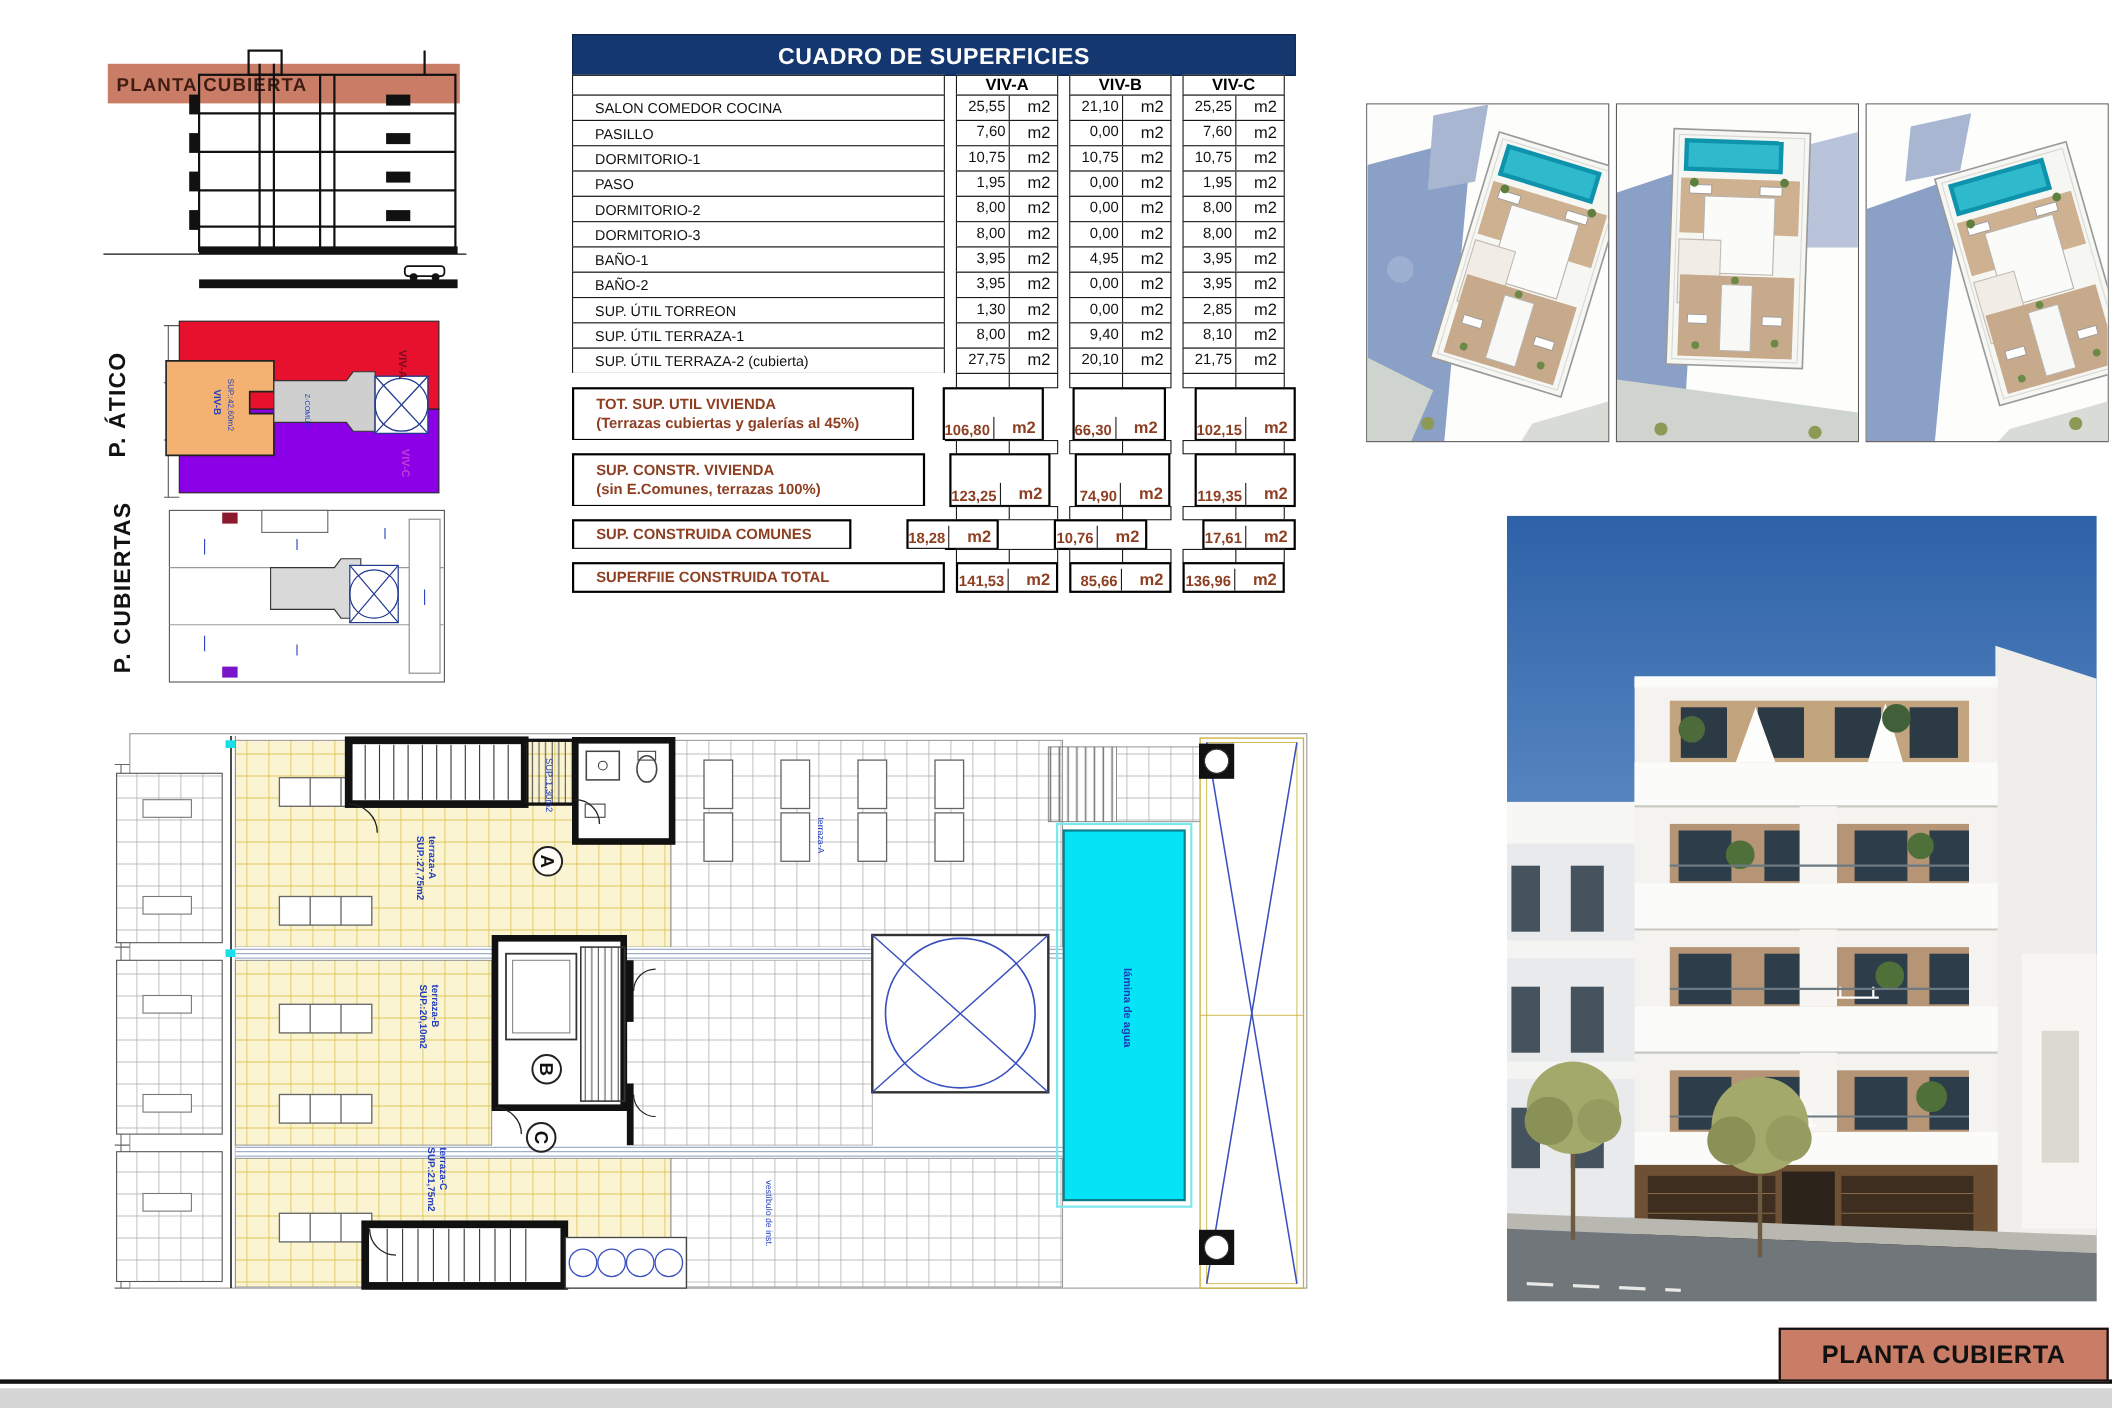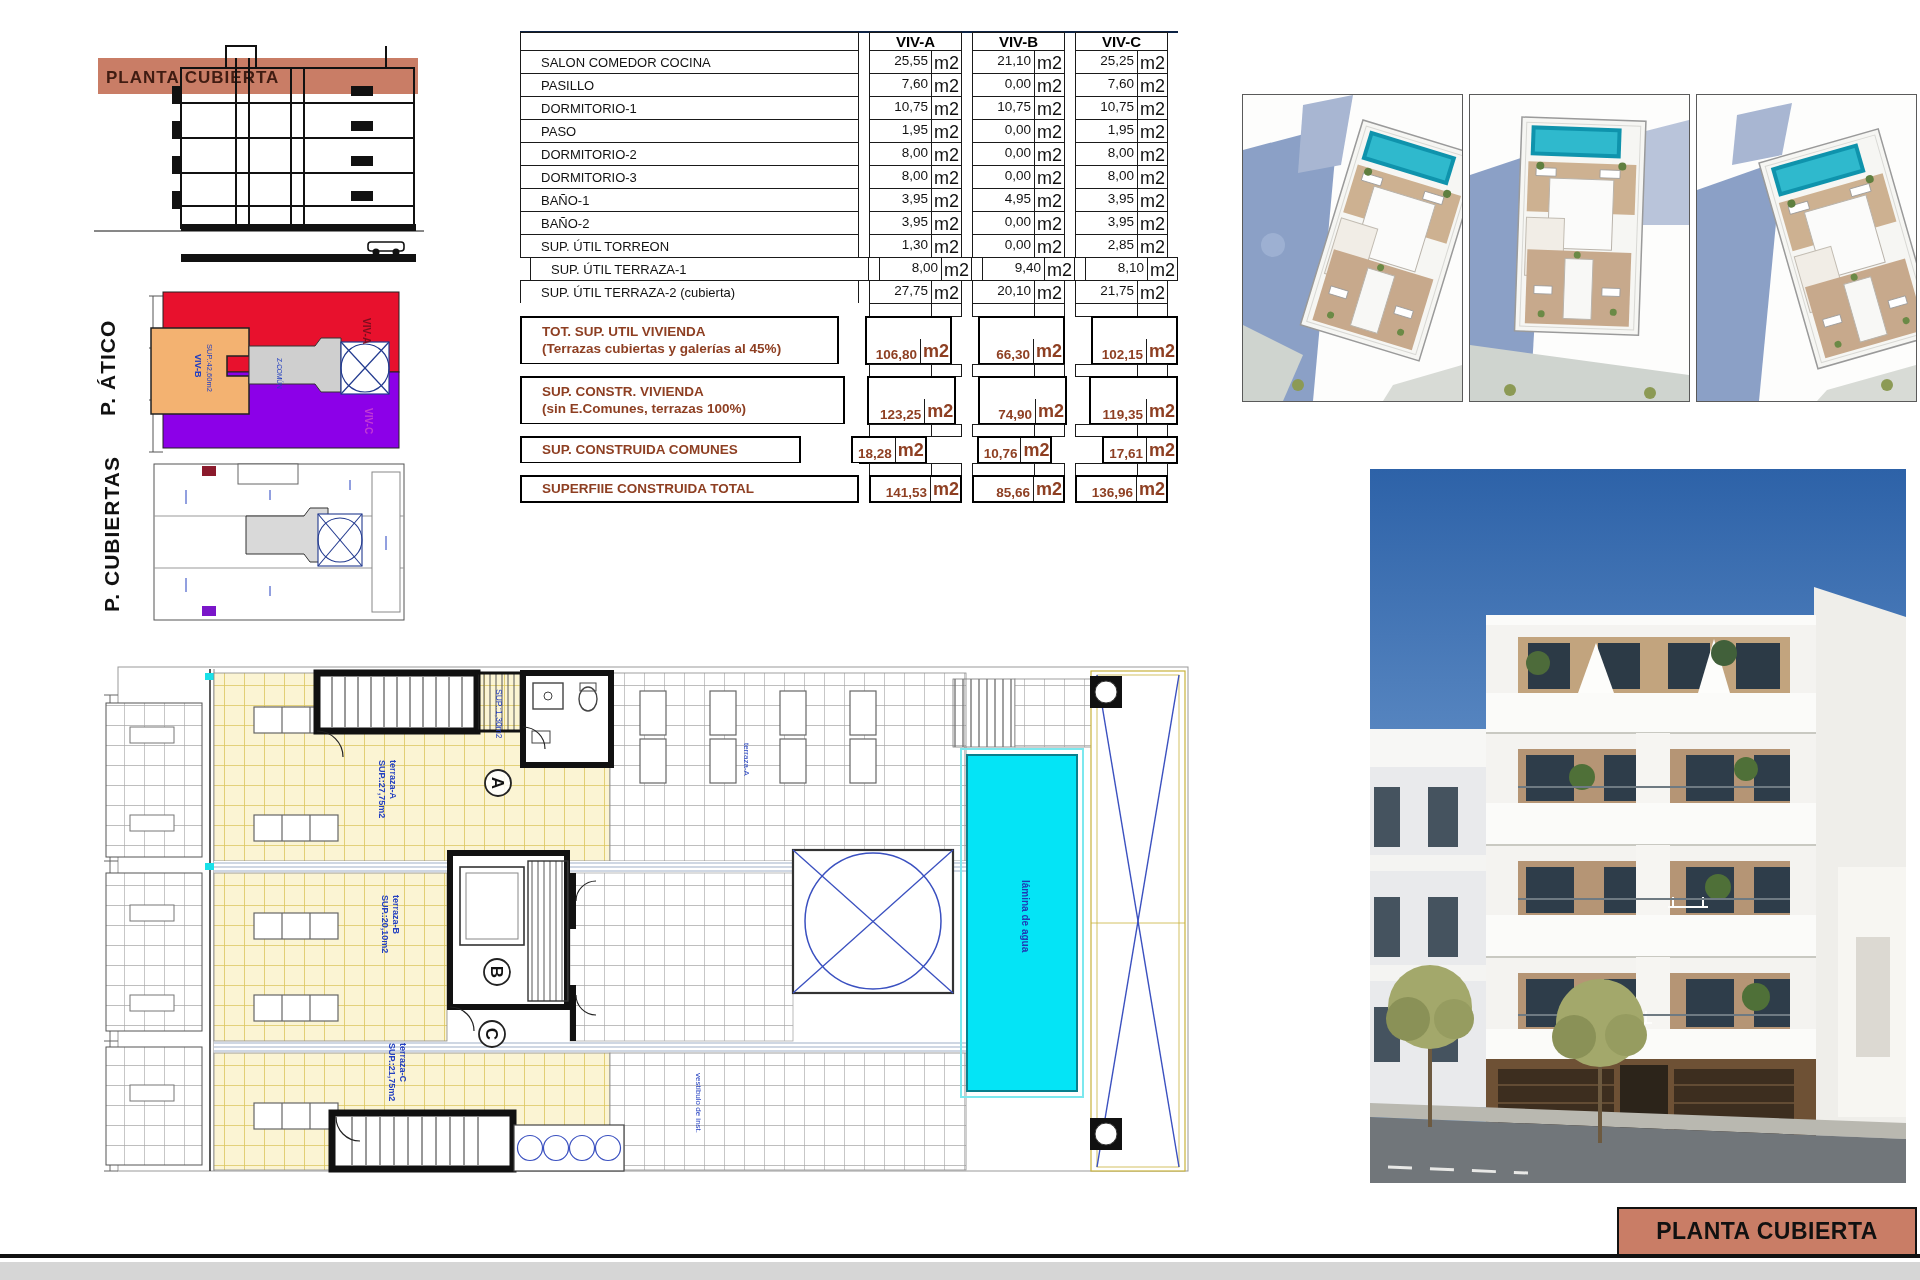--- a/index.html
+++ b/index.html
@@ -14,21 +14,21 @@
   #surface-table{left:520px;top:31px;width:658px;}
   .tbl-titlebar{background:#15376f;color:#fff;text-align:center;font-weight:bold;
     border:1px solid #0c2244;}
   .tbl-title{font-size:21px;letter-spacing:.5px;padding:8px 0 4px;}
   .tbl-subtitle{font-size:14.5px;padding:1px 0 6px;}
   .t-row{display:flex;align-items:stretch;}
   .cell{box-sizing:border-box;border:1px solid #1a1a1a;margin-top:-1px;background:#fff;}
   .c-label{width:339px;padding:1px 20px;font-size:13px;display:flex;flex-direction:column;justify-content:center;color:#111;}
   .c-grp{width:93px;margin-left:10px;display:flex;}
   .c-val{flex:1;text-align:right;padding:2px 3px 1px 0;font-size:13.5px;color:#111;}
-  .c-unit{width:27px;border-left:1px solid #1a1a1a;padding:2px 0 1px 2px;font-size:18px;color:#111;}
+  .c-unit{width:27px;border-left:1px solid #1a1a1a;padding:2px 0 1px 16px;font-size:15px;color:#111;}
   .hdr .c-label{border-color:#1a1a1a;}
   .hdr .c-grp{font-weight:bold;font-size:15px;justify-content:center;align-items:center;}
   .spacer-row .c-label{border-color:transparent;background:transparent;}
   .spacer-row .cell{background:#fff;}
   .sum .c-label{border-width:2px;border-color:#000;font-weight:bold;color:#8e3f22;font-size:13.5px;line-height:1.25;}
   .sum .c-grp{border-width:2px;border-color:#000;font-weight:bold;color:#8e3f22;align-items:flex-end;}
   .sum .c-val{color:#8e3f22;}
   .sum .c-unit{color:#8e3f22;font-weight:bold;}
 
   
@@ -156,20 +156,21 @@
       <line x1="36" y1="118" x2="36" y2="132"></line>
     <line x1="120" y1="30" x2="120" y2="40"></line>
       <line x1="200" y1="20" x2="200" y2="30"></line>
     <line x1="120" y1="126" x2="120" y2="136"></line>
       <line x1="236" y1="76" x2="236" y2="90"></line>
   </g>
 </svg>
 
 <div class="abs" id="surface-table">
   <div class="tbl-titlebar">
+    <div class="tbl-title">CUADRO DE SUPERFICIES</div>
   </div>
   <div class="t-row hdr">
     <div class="cell c-label"></div>
     <div class="cell c-grp">VIV-A</div>
     <div class="cell c-grp">VIV-B</div>
     <div class="cell c-grp">VIV-C</div>
   </div>
   <div id="rows-container">
       <div class="t-row " style="height: 23px;">
         <div class="cell c-label">SALON COMEDOR COCINA</div>
@@ -299,21 +300,21 @@
         </div>
         <div class="cell c-grp">
           <div class="c-val">0,00</div>
           <div class="c-unit">m2</div>
         </div>
         <div class="cell c-grp">
           <div class="c-val">2,85</div>
           <div class="c-unit">m2</div>
         </div>
       </div>
-      <div class="t-row " style="height: 23px; justify-content: flex-end;">
+      <div class="t-row " style="height: 23px;">
         <div class="cell c-label">SUP. ÚTIL TERRAZA-1</div>
         <div class="cell c-grp">
           <div class="c-val">8,00</div>
           <div class="c-unit">m2</div>
         </div>
         <div class="cell c-grp">
           <div class="c-val">9,40</div>
           <div class="c-unit">m2</div>
         </div>
         <div class="cell c-grp">

